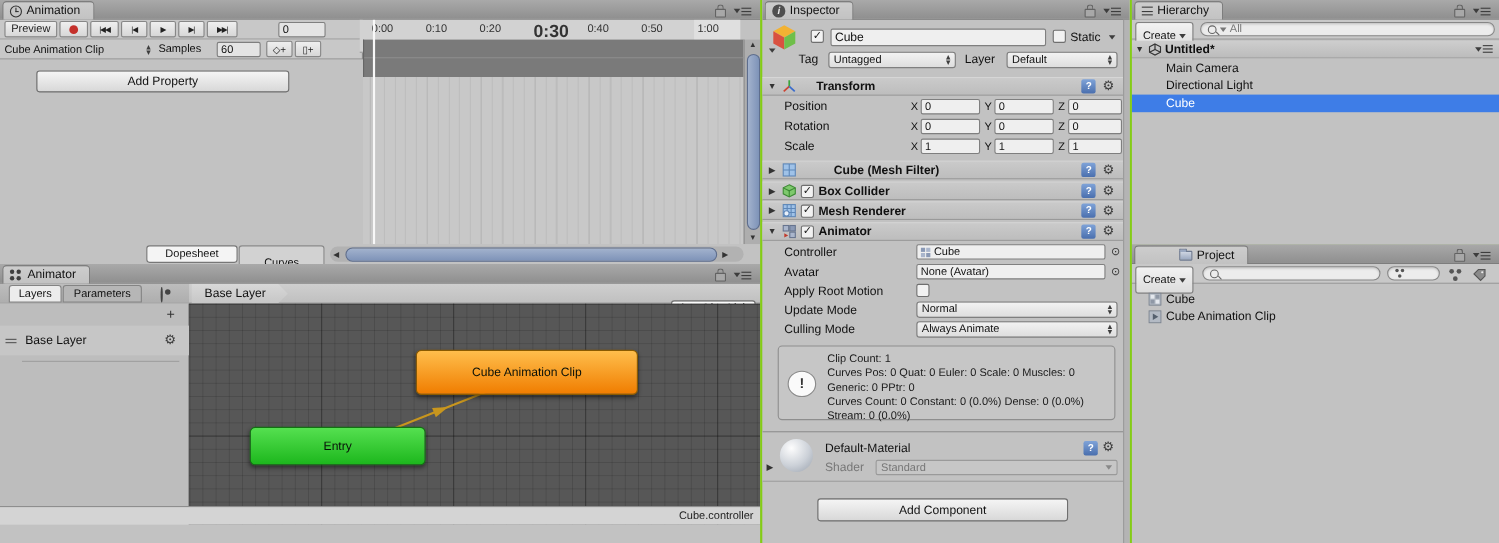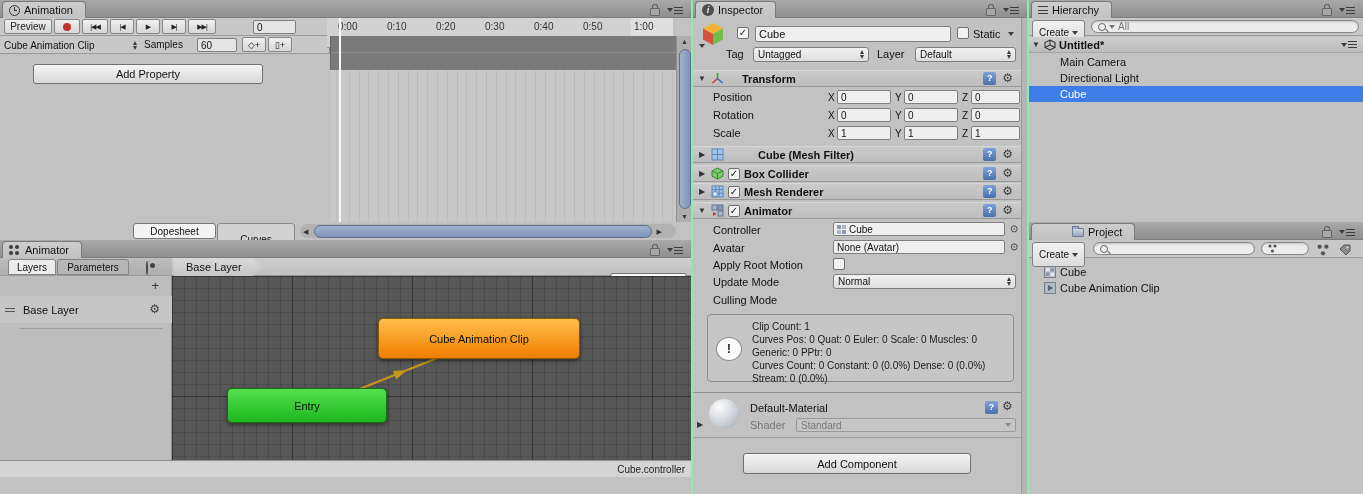--- a/index.html
+++ b/index.html
@@ -1,16 +1,16 @@
 <!DOCTYPE html>
 <html><head>
 <meta charset="utf-8">
 <style>
   html,body{margin:0;padding:0;background:#7f7f7f;font-family:"Liberation Sans",sans-serif;}
-  #root{position:relative;width:1363px;height:494px;background:#86efac;overflow:hidden;font-size:11px;color:#111;}
+  #root{position:relative;width:1363px;height:494px;background:#84cc16;overflow:hidden;font-size:11px;color:#111;}
   .abs{position:absolute;}
   .panel{position:absolute;background:#c2c2c2;overflow:hidden;}
   .tabbar{position:absolute;left:0;top:0;right:0;height:18px;background:linear-gradient(#a9a9a9,#8f8f8f);border-bottom:1px solid #7d7d7d;box-sizing:border-box;}
   .tab{position:absolute;top:1px;height:17px;background:linear-gradient(#cdcdcd,#c2c2c2);border:1px solid #7a7a7a;border-bottom:none;border-radius:4px 4px 0 0;display:flex;align-items:center;gap:4px;padding:0 12px 0 6px;font-size:11px;color:#111;box-sizing:border-box;}
   .pane-ctl{position:absolute;top:4px;display:flex;gap:7px;align-items:center;}
   .lock{width:8px;height:6px;background:#a8a8a8;border:1px solid #636363;border-radius:1px;position:relative;margin-top:4px;}
   .lock::before{content:"";position:absolute;left:1px;top:-5px;width:4px;height:4px;border:1px solid #636363;border-bottom:none;border-radius:4px 4px 0 0;}
   .tri-down{width:0;height:0;border-left:3px solid transparent;border-right:3px solid transparent;border-top:4px solid #3d3d3d;display:inline-block;}
   .tri-up{width:0;height:0;border-left:3px solid transparent;border-right:3px solid transparent;border-bottom:4px solid #3d3d3d;display:inline-block;}
   .menu-lines{width:9px;height:1px;background:#3d3d3d;box-shadow:0 3px 0 #3d3d3d,0 6px 0 #3d3d3d;display:inline-block;margin-bottom:6px;}
@@ -107,21 +107,21 @@
       <div class="tbtn abs" style="left:268px;top:1px;width:24px;font-size:9px;letter-spacing:0;">▯+</div>
     </div>
 
     <div class="ubtn abs" style="left:33px;top:64px;width:230px;height:20px;">Add Property</div>
 
     <div class="abs" style="left:327px;top:18px;width:346px;height:30px;background:#d2d2d2;border-bottom:1px solid #9a9a9a;box-sizing:border-box;">
       <div class="abs" style="left:304px;top:0;right:0;bottom:0;background:rgba(255,255,255,.30);"></div>
       <span class="abs" style="left:11px;top:3px;font-size:10px;color:#333;">0:00</span>
       <span class="abs" style="left:60px;top:3px;font-size:10px;color:#333;">0:10</span>
       <span class="abs" style="left:109px;top:3px;font-size:10px;color:#333;">0:20</span>
-      <span class="abs" style="left:158px;top:3px;font-size:10px;color:#333;">0:30</span>
+      <span class="abs" style="left:158px;top:3px;font-size:16px;color:#333;font-weight:bold;">0:30</span>
       <span class="abs" style="left:207px;top:3px;font-size:10px;color:#333;">0:40</span>
       <span class="abs" style="left:256px;top:3px;font-size:10px;color:#333;">0:50</span>
       <span class="abs" style="left:307px;top:3px;font-size:10px;color:#333;">1:00</span>
       <span class="abs" style="left:33px;bottom:0;width:1px;height:4px;background:#555;"></span>
       <span class="abs" style="left:82px;bottom:0;width:1px;height:4px;background:#555;"></span>
       <span class="abs" style="left:131px;bottom:0;width:1px;height:4px;background:#555;"></span>
       <span class="abs" style="left:180px;bottom:0;width:1px;height:4px;background:#555;"></span>
       <span class="abs" style="left:229px;bottom:0;width:1px;height:4px;background:#555;"></span>
       <span class="abs" style="left:278px;bottom:0;width:1px;height:4px;background:#555;"></span>
       <span class="abs" style="left:327px;bottom:0;width:1px;height:4px;background:#555;"></span>
@@ -366,20 +366,27 @@
     <span class="rowlab" style="left:20px;top:276px;">Update Mode</span>
     <div class="upopup" style="left:140px;top:274px;width:183px;">
       <span>Normal</span>
       <span class="caret2">
           <span class="tri-up"></span>
           <span class="tri-down"></span>
         </span>
     </div>
 
     <span class="rowlab" style="left:20px;top:294px;">Culling Mode</span>
+    <div class="upopup" style="left:140px;top:292px;width:183px;">
+      <span>Always Animate</span>
+      <span class="caret2">
+          <span class="tri-up"></span>
+          <span class="tri-down"></span>
+        </span>
+    </div>
 
     <div class="abs" style="left:14px;top:314px;width:307px;height:68px;background:#c6c6c6;border:1px solid #8e8e8e;border-radius:4px;box-sizing:border-box;">
       <span class="warnicon" style="left:8px;top:22px;">!</span>
       <div style="position:absolute;left:44px;top:5px;width:256px;font-size:10px;line-height:13px;color:#1a1a1a;white-space:pre-line;">Clip Count: 1
 Curves Pos: 0 Quat: 0 Euler: 0 Scale: 0 Muscles: 0 Generic: 0 PPtr: 0
 Curves Count: 0 Constant: 0 (0.0%) Dense: 0 (0.0%) Stream: 0 (0.0%)</div>
     </div>
 
     <div class="abs" style="left:0;top:392px;width:328px;height:46px;background:#c2c2c2;border-top:1px solid #8e8e8e;border-bottom:1px solid #9e9e9e;box-sizing:border-box;">
       <span class="sphere" style="left:16px;top:6px;"></span>

